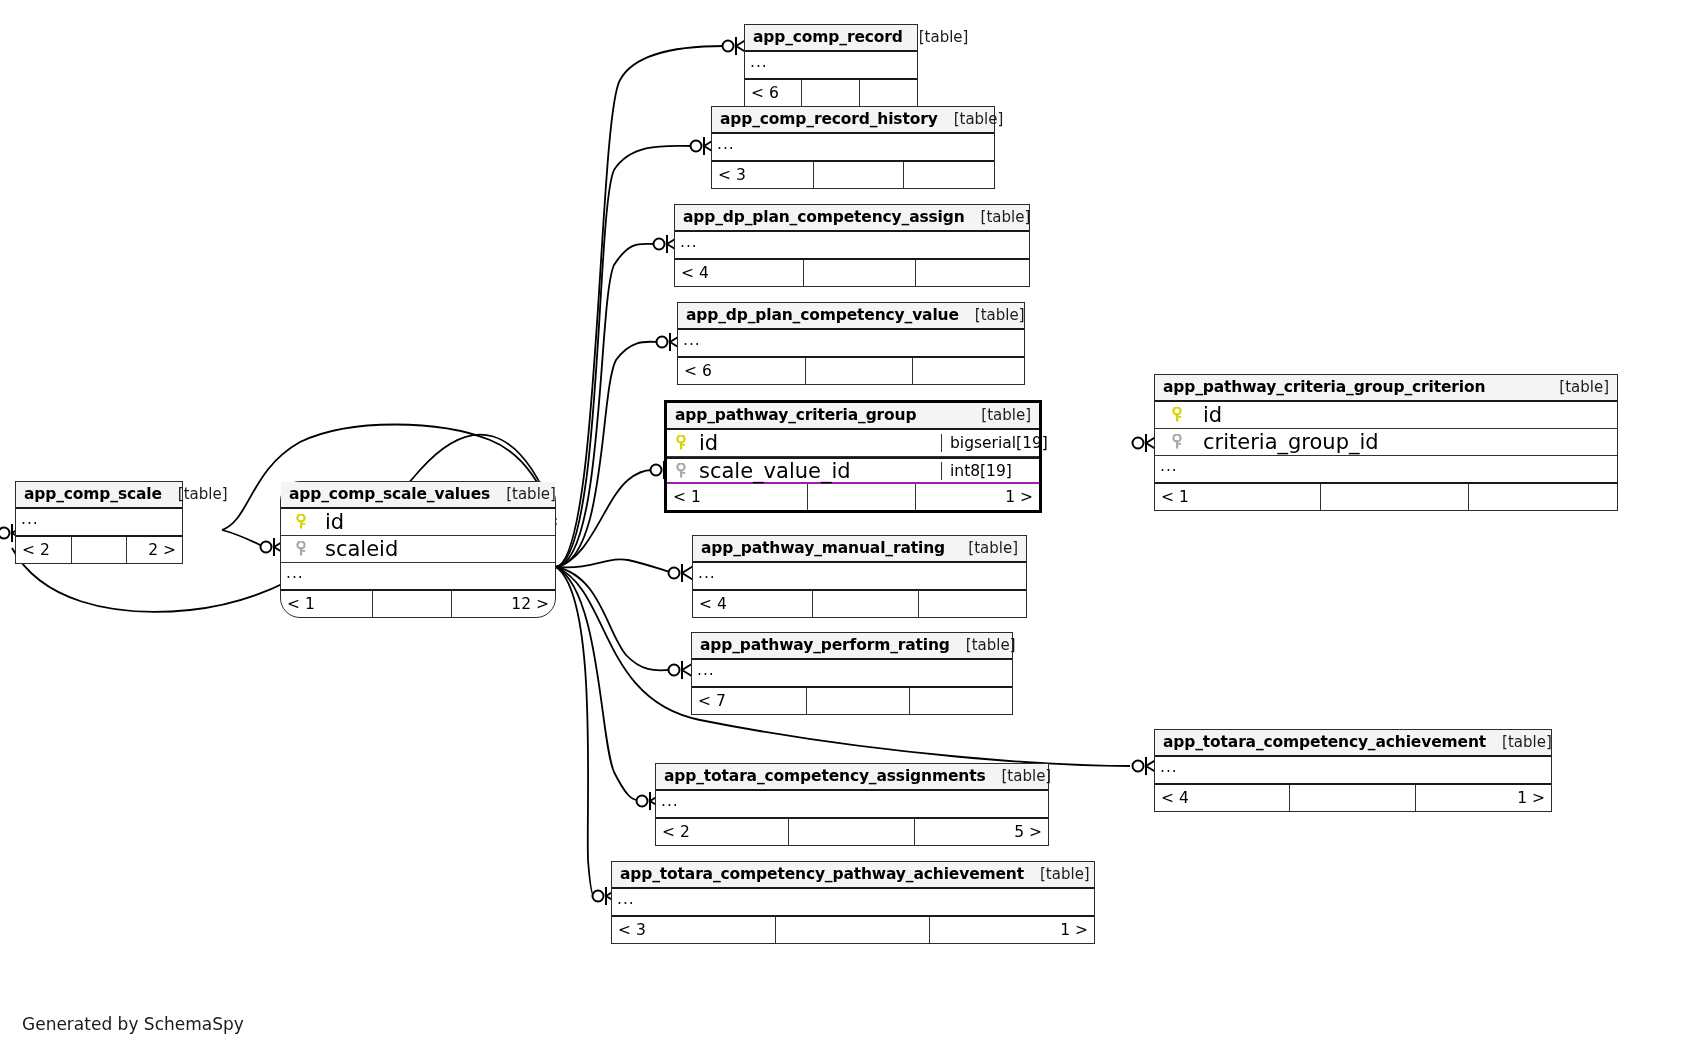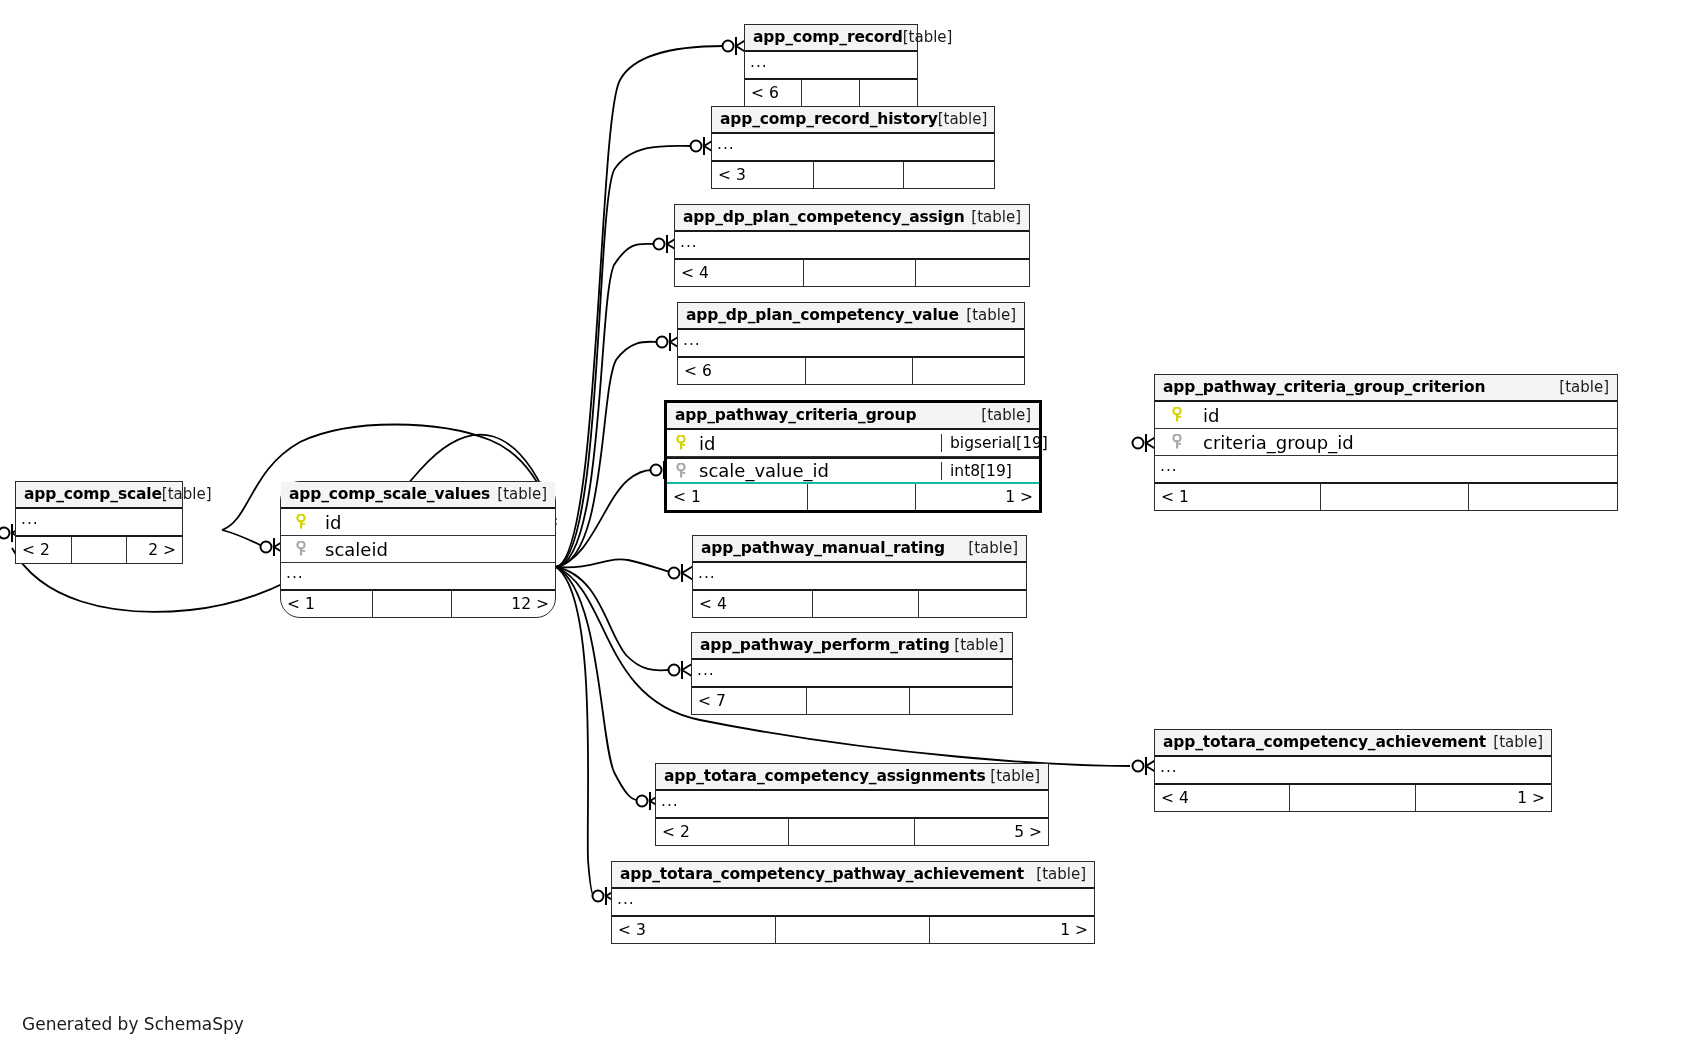--- a/index.html
+++ b/index.html
@@ -56,20 +56,21 @@
   }
   .tbl-name {
     font-weight: bold;
     font-size: 15.5px;
     letter-spacing: -0.15px;
   }
   .tbl-kind {
     font-weight: normal;
     font-size: 15px;
     color: #1c1c1c;
+    padding-left: 16px;
   }
 
   
   .col-row {
     display: flex;
     align-items: center;
     height: 27px;
     box-sizing: border-box;
     border-bottom: 1px solid #333;
     white-space: nowrap;
@@ -78,21 +79,21 @@
   .col-key {
     width: 30px;
     min-width: 30px;
     display: flex;
     align-items: center;
     justify-content: center;
   }
   .col-name {
     flex: 1 1 auto;
     padding-left: 2px;
-    font-size: 18px;
+    font-size: 21px;
   }
   .col-type {
     border-left: 1px solid #333;
     padding: 0 8px;
     font-size: 15.5px;
     text-align: left;
     box-sizing: border-box;
   }
 
   
@@ -272,21 +273,21 @@
         <svg class="keyico" width="12" height="16" viewBox="0 0 12 16">
           <circle cx="5" cy="4" r="3.6" fill="none" stroke="#d4d400" stroke-width="2.2"></circle>
           <rect x="4" y="6.5" width="2.2" height="8" fill="#d4d400"></rect>
           <rect x="6.2" y="9" width="3" height="1.8" fill="#d4d400"></rect>
         </svg>
       </span>
       <span class="col-name">id</span>
       <span class="col-type" style="width:98px">bigserial[19]</span>
     </div>
 
-    <div class="col-row sep-strong" style="border-bottom:2px solid #14b8a6;">
+    <div class="col-row sep-strong" style="border-bottom:2px solid #a21caf;">
       <span class="col-key">
         <svg class="keyico" width="12" height="16" viewBox="0 0 12 16">
           <circle cx="5" cy="4" r="3.6" fill="none" stroke="#a8a8a8" stroke-width="2.2"></circle>
           <rect x="4" y="6.5" width="2.2" height="8" fill="#a8a8a8"></rect>
           <rect x="6.2" y="9" width="3" height="1.8" fill="#a8a8a8"></rect>
         </svg>
       </span>
       <span class="col-name">scale_value_id</span>
       <span class="col-type" style="width:98px">int8[19]</span>
     </div>

